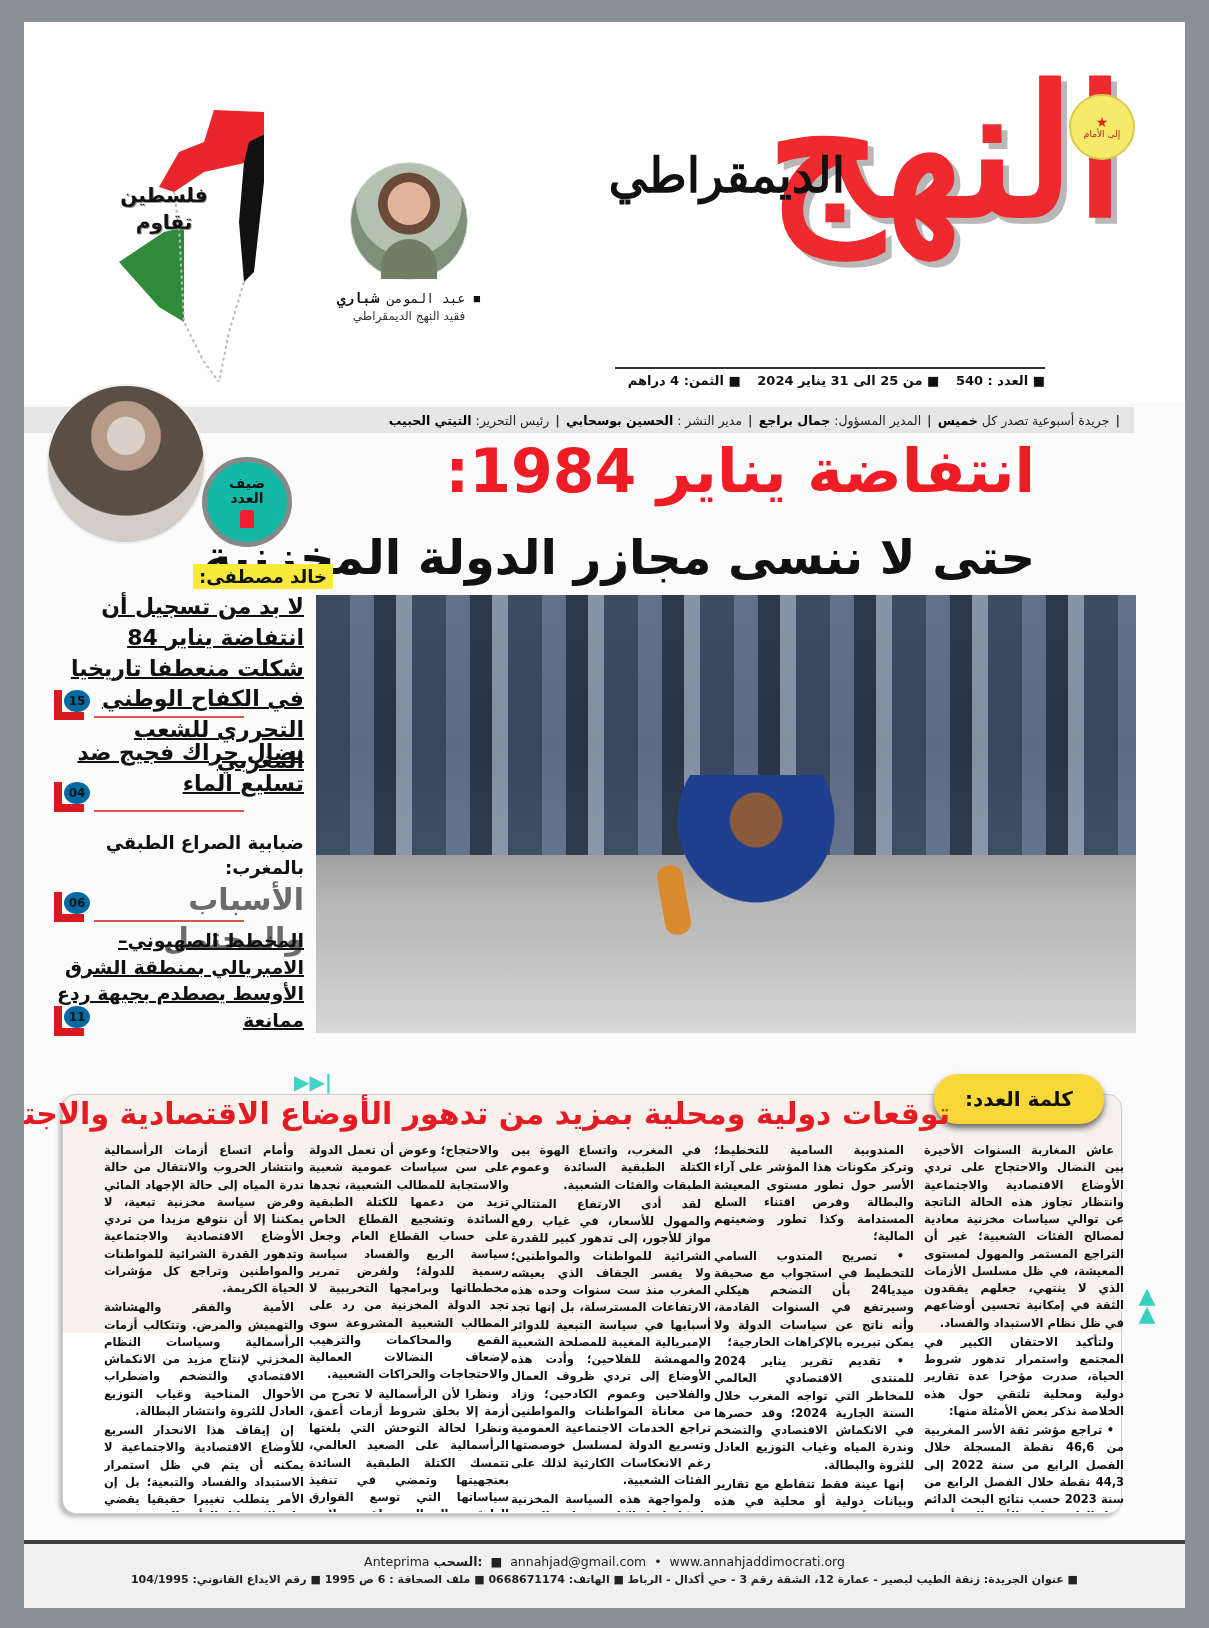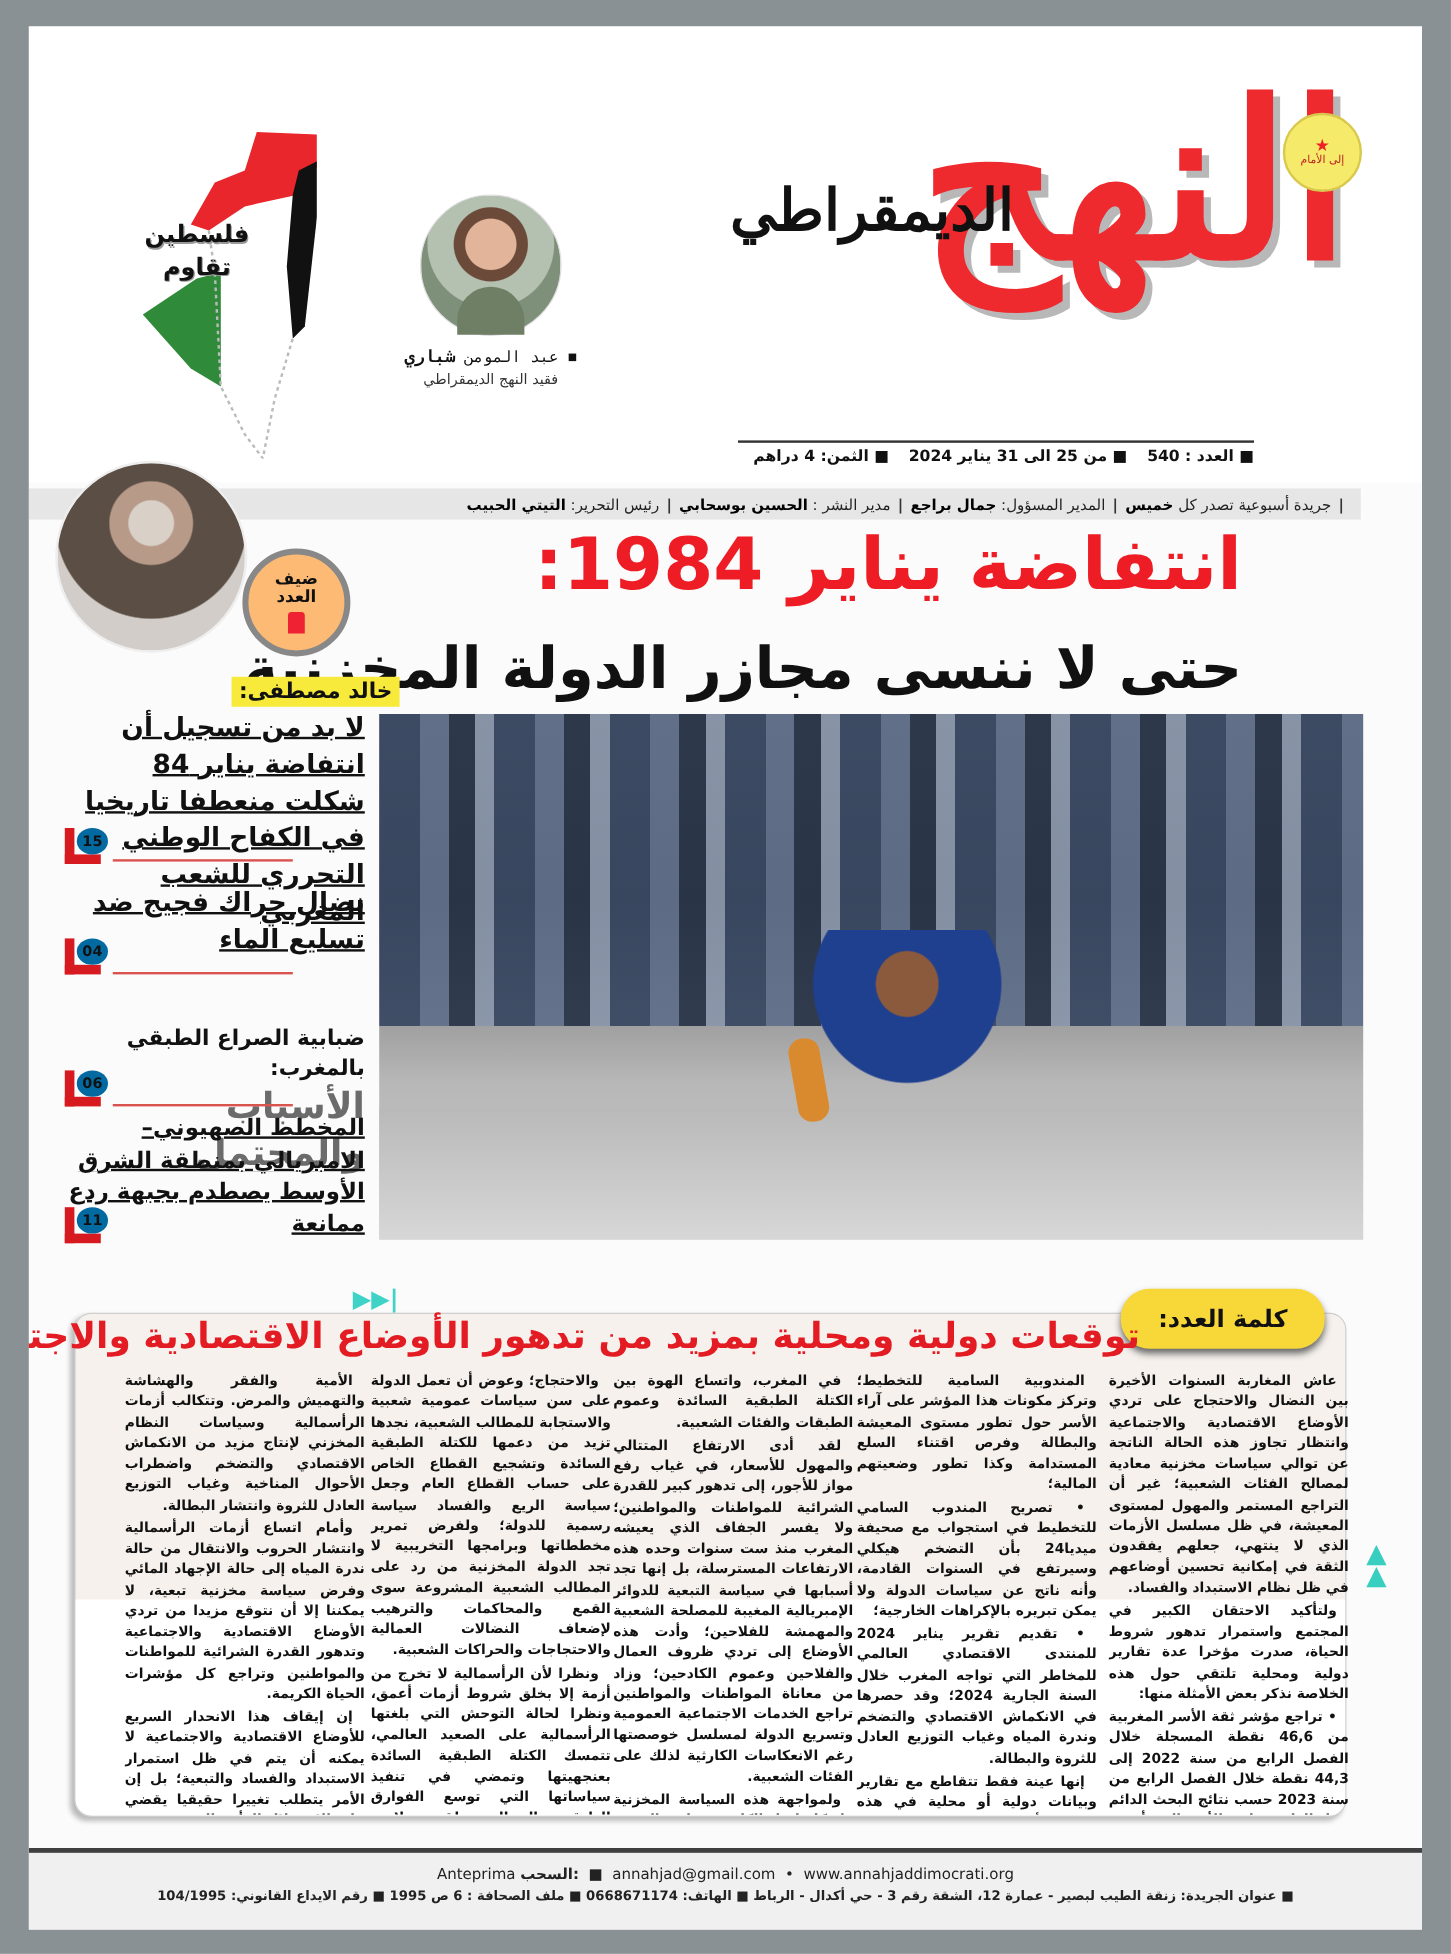--- a/index.html
+++ b/index.html
@@ -86,31 +86,31 @@
   .main-photo .ground { position: absolute; left: 0; right: 0; bottom: 0; height: 110px; background: linear-gradient(180deg, #b9b9b9, #d7d7d7); }
 
   
   .guest-photo {
     position: absolute; left: 22px; top: 362px; width: 160px; height: 160px; border-radius: 50%;
     background: radial-gradient(circle at 50% 32%, #d9d0c8 0 14%, #b89a88 15% 26%, #5b4e45 27% 60%, #d2cdc8 61%);
     border: 2px solid #eee;
   }
   .guest-stamp {
     position: absolute; left: 178px; top: 435px; width: 90px; height: 90px; border-radius: 50%;
-    border: 5px solid #888; background: #fdba74; display: flex; flex-direction: column; align-items: center; justify-content: center;
+    border: 5px solid #888; background: #14b8a6; display: flex; flex-direction: column; align-items: center; justify-content: center;
     font-weight: bold; font-size: 14px; color: #111; line-height: 1.1; direction: rtl;
   }
   .guest-stamp .stampicon { width: 14px; height: 18px; background: #e23; border-radius: 3px 3px 0 0; margin-top: 4px; }
   .guest-name {
     position: absolute; right: 852px; top: 542px; background: #f7ea3a; font-size: 18px; font-weight: bold;
     color: #111; direction: rtl; padding: 2px 6px;
   }
   .side-item { position: absolute; left: 30px; width: 250px; direction: rtl; text-align: right; }
   .side-item .t { font-size: 22px; font-weight: bold; color: #111; line-height: 1.4; text-decoration: underline; text-decoration-thickness: 2px; }
-  .side-item .sm { font-size: 18px; font-weight: bold; color: #111; line-height: 1.4; margin-top: 23px; }
+  .side-item .sm { font-size: 18px; font-weight: bold; color: #111; line-height: 1.4; }
   .side-item .big { font-size: 30px; font-weight: bold; color: #6b6b6b; line-height: 1.3; }
   .pagebadge { position: absolute; left: 30px; width: 60px; height: 30px; }
   .pagebadge .corner { position: absolute; left: 0; top: 0; width: 8px; height: 30px; background: #d71920; }
   .pagebadge .corner2 { position: absolute; left: 0; bottom: 0; width: 30px; height: 8px; background: #d71920; }
   .pagebadge .num { position: absolute; left: 10px; top: 0; width: 26px; height: 22px; border-radius: 50%; background: #0369a1; font-size: 12px; font-weight: bold; text-align: center; line-height: 22px; color: #111; }
   .side-rule { position: absolute; left: 70px; width: 150px; height: 2px; background: #d9534f; }
 
   
   .edit-arrows { position: absolute; left: 270px; top: 1048px; width: 40px; height: 24px; color: #3fd3c8; font-size: 20px; font-weight: bold; }
   .edit-box {
@@ -276,22 +276,22 @@
   <div class="col col3">
     <p>في المغرب، واتساع الهوة بين الكتلة الطبقية السائدة وعموم الطبقات والفئات الشعبية.</p>
     <p>لقد أدى الارتفاع المتتالي والمهول للأسعار، في غياب رفع مواز للأجور، إلى تدهور كبير للقدرة الشرائية للمواطنات والمواطنين؛ ولا يفسر الجفاف الذي يعيشه المغرب منذ ست سنوات وحده هذه الارتفاعات المسترسلة، بل إنها تجد أسبابها في سياسة التبعية للدوائر الإمبريالية المغيبة للمصلحة الشعبية والمهمشة للفلاحين؛ وأدت هذه الأوضاع إلى تردي ظروف العمال والفلاحين وعموم الكادحين؛ وزاد من معاناة المواطنات والمواطنين تراجع الخدمات الاجتماعية العمومية وتسريع الدولة لمسلسل خوصصتها رغم الانعكاسات الكارثية لذلك على الفئات الشعبية.</p>
     <p>ولمواجهة هذه السياسة المخزنية وانعكاساتها الكارثية على الشعب المغربي اتجهت الجماهير إلى النضال</p>
   </div>
   <div class="col col4">
     <p>والاحتجاج؛ وعوض أن تعمل الدولة على سن سياسات عمومية شعبية والاستجابة للمطالب الشعبية، نجدها تزيد من دعمها للكتلة الطبقية السائدة وتشجيع القطاع الخاص على حساب القطاع العام وجعل سياسة الريع والفساد سياسة رسمية للدولة؛ ولفرض تمرير مخططاتها وبرامجها التخريبية لا تجد الدولة المخزنية من رد على المطالب الشعبية المشروعة سوى القمع والمحاكمات والترهيب لإضعاف النضالات العمالية والاحتجاجات والحراكات الشعبية.</p>
     <p>ونظرا لأن الرأسمالية لا تخرج من أزمة إلا بخلق شروط أزمات أعمق، ونظرا لحالة التوحش التي بلغتها الرأسمالية على الصعيد العالمي، تتمسك الكتلة الطبقية السائدة بعنجهيتها وتمضي في تنفيذ سياساتها التي توسع الفوارق الطبقية والمجالية وتلقي بملايين المواطنات والمواطنين إلى غياهب</p>
   </div>
   <div class="col col5">
+    <p>وأمام اتساع أزمات الرأسمالية وانتشار الحروب والانتقال من حالة ندرة المياه إلى حالة الإجهاد المائي وفرض سياسة مخزنية تبعية، لا يمكننا إلا أن نتوقع مزيدا من تردي الأوضاع الاقتصادية والاجتماعية وتدهور القدرة الشرائية للمواطنات والمواطنين وتراجع كل مؤشرات الحياة الكريمة.</p>
     <p>الأمية والفقر والهشاشة والتهميش والمرض. وتتكالب أزمات الرأسمالية وسياسات النظام المخزني لإنتاج مزيد من الانكماش الاقتصادي والتضخم واضطراب الأحوال المناخية وغياب التوزيع العادل للثروة وانتشار البطالة.</p>
-    <p>وأمام اتساع أزمات الرأسمالية وانتشار الحروب والانتقال من حالة ندرة المياه إلى حالة الإجهاد المائي وفرض سياسة مخزنية تبعية، لا يمكننا إلا أن نتوقع مزيدا من تردي الأوضاع الاقتصادية والاجتماعية وتدهور القدرة الشرائية للمواطنات والمواطنين وتراجع كل مؤشرات الحياة الكريمة.</p>
     <p>إن إيقاف هذا الانحدار السريع للأوضاع الاقتصادية والاجتماعية لا يمكنه أن يتم في ظل استمرار الاستبداد والفساد والتبعية؛ بل إن الأمر يتطلب تغييرا حقيقيا يقضي على الاستغلال الرأسمالي.</p>
   </div>
   <div class="teal-arrows">▲<br>▲</div>
 
   <div class="footer">
     <div class="l1">
       <span>Anteprima</span>
       <b>السحب:</b>
       &nbsp;■&nbsp;
       <span>annahjad@gmail.com</span>

